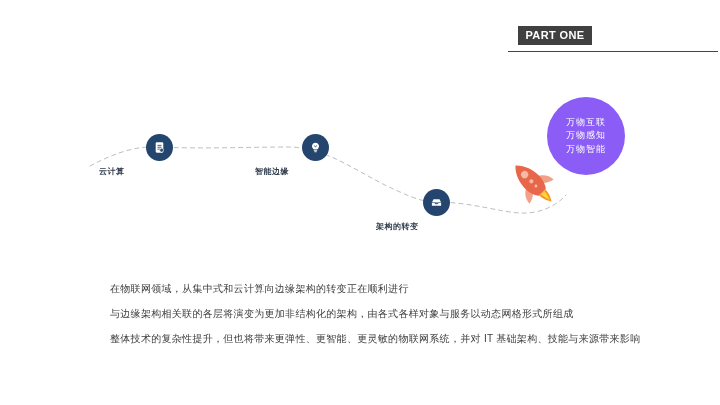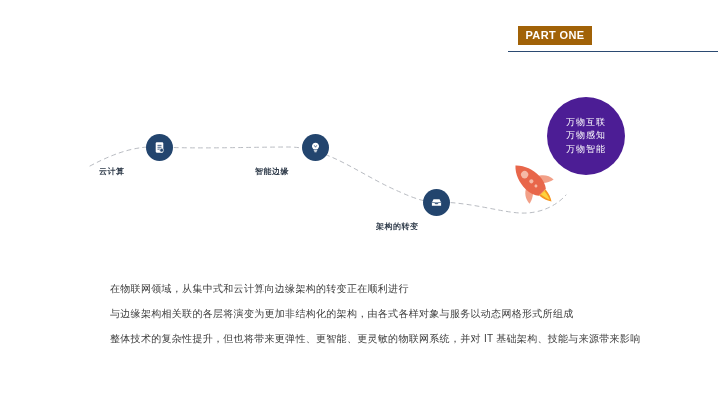--- a/index.html
+++ b/index.html
@@ -29,21 +29,21 @@
     top: 26px;
     width: 720px;
     height: 26px;
   }
   #part-badge {
     position: absolute;
     left: 518px;
     top: 0px;
     width: 74px;
     height: 19px;
-    background: #a16207;
+    background: #404040;
     color: #ffffff;
     font-size: 11px;
     font-weight: bold;
     letter-spacing: 0.4px;
     display: flex;
     align-items: center;
     justify-content: center;
     line-height: 1;
   }
   #header-title {
@@ -113,21 +113,21 @@
   }
 
   
   #goal-circle {
     position: absolute;
     left: 547px;
     top: 97px;
     width: 78px;
     height: 78px;
     border-radius: 50%;
-    background: #4c1d95;
+    background: #8b5cf6;
     display: flex;
     flex-direction: column;
     align-items: center;
     justify-content: center;
   }
   #goal-circle .goal-line {
     color: #ffffff;
     font-size: 9px;
     line-height: 1.45;
     letter-spacing: 1px;

